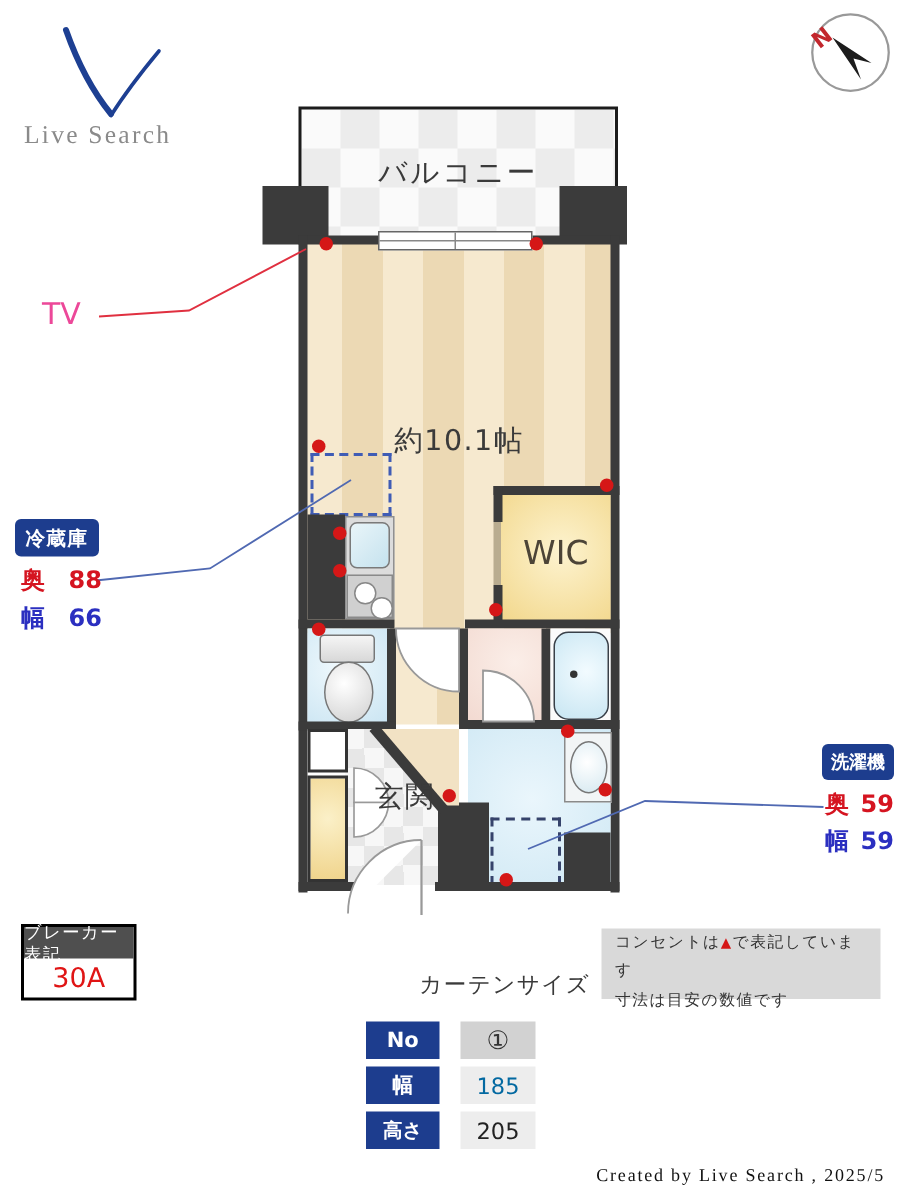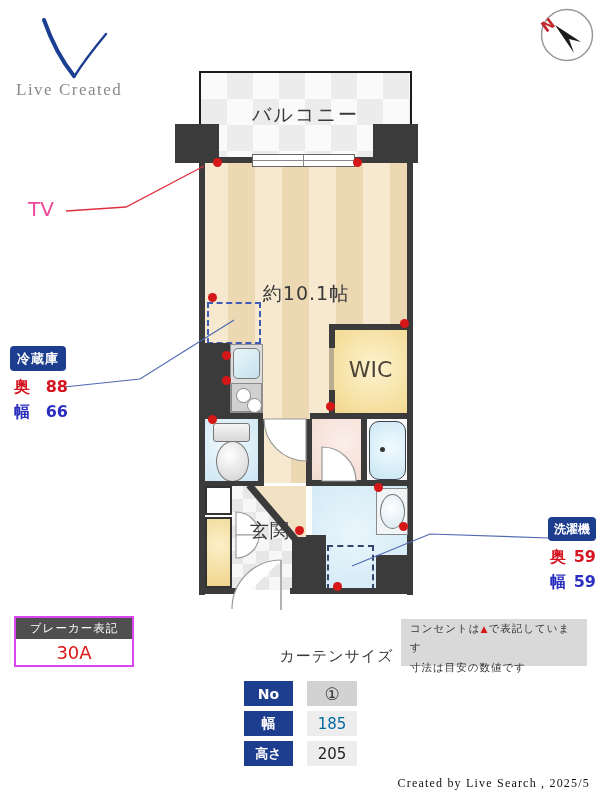--- a/index.html
+++ b/index.html
@@ -23,21 +23,21 @@
 </head>
 <body>
 
 <div class="canvas">
 
   <div class="abs" style="left:14px;top:14px;width:120px;height:92px;">
     <svg width="120" height="70" viewBox="0 0 120 70">
       <path d="M30 6 Q42 40 60 62" stroke="#1d3f92" stroke-width="4" fill="none" stroke-linecap="round"></path>
       <path d="M92 20 Q72 44 60 63" stroke="#1d3f92" stroke-width="2.4" fill="none" stroke-linecap="round"></path>
     </svg>
-    <div class="logo-text" style="position:absolute;left:2px;top:66px;white-space:nowrap;">Live Created</div>
+    <div class="logo-text" style="position:absolute;left:2px;top:66px;white-space:nowrap;">Live Search</div>
   </div>
 
   <svg class="abs" style="left:538px;top:6px;" width="58" height="58" viewBox="0 0 58 58">
     <circle cx="29" cy="29" r="25.5" fill="#ffffff" stroke="#999" stroke-width="1.5"></circle>
     <polygon points="17,19 43,36 31,33 36,47" fill="#1c1c1c"></polygon>
     <text x="3" y="24" font-size="15" font-weight="bold" fill="#c2272d" transform="rotate(-38 10 18)">N</text>
   </svg>
 
   <div class="abs checker-lg" style="left:199px;top:71px;width:213px;height:91px;border:2px solid #1c1c1c;box-sizing:border-box;"></div>
   <div class="abs ctr jp" style="left:199px;top:103px;width:213px;height:24px;font-size:19px;letter-spacing:2px;">バルコニー</div>
@@ -151,33 +151,33 @@
     <div style="display:flex;justify-content:space-between;width:54px;margin:6px 0 0 4px;font-size:16px;">
       <span class="dim-red">奥</span>
       <span class="dim-red">88</span>
     </div>
     <div style="display:flex;justify-content:space-between;width:54px;margin:4px 0 0 4px;font-size:16px;">
       <span class="dim-blue">幅</span>
       <span class="dim-blue">66</span>
     </div>
   </div>
 
-  <div class="abs" style="left:548px;top:496px;width:50px;margin-top:21px;">
+  <div class="abs" style="left:548px;top:496px;width:50px;">
     <div class="navy-chip ctr" style="width:48px;height:24px;font-size:12px;">洗濯機</div>
     <div style="display:flex;justify-content:space-between;width:46px;margin:6px 0 0 2px;font-size:16px;">
       <span class="dim-red">奥</span>
       <span class="dim-red">59</span>
     </div>
     <div style="display:flex;justify-content:space-between;width:46px;margin:4px 0 0 2px;font-size:16px;">
       <span class="dim-blue">幅</span>
       <span class="dim-blue">59</span>
     </div>
   </div>
 
-  <div class="abs" style="left:14px;top:616px;width:120px;border:2px solid #d946ef;box-sizing:border-box;background:#fff;">
+  <div class="abs" style="left:14px;top:616px;width:77px;border:2px solid #000000;box-sizing:border-box;background:#fff;">
     <div class="ctr" style="height:21px;background:#4f4f4f;color:#fff;font-size:11.5px;letter-spacing:1px;">ブレーカー表記</div>
     <div class="ctr" style="height:26px;color:#e01515;font-size:18px;">30A</div>
   </div>
 
   <div class="abs ctr jp" style="left:243px;top:646px;width:115px;height:20px;font-size:15px;margin-left:36px;">カーテンサイズ</div>
 
   <div class="cell navy-chip" style="left:244px;top:681px;width:49px;height:25px;font-size:14px;border-radius:0;">No</div>
   <div class="cell" style="left:307px;top:681px;width:50px;height:25px;background:#d2d2d2;font-size:17px;color:#333;">①</div>
 
   <div class="cell navy-chip" style="left:244px;top:711px;width:49px;height:25px;font-size:14px;border-radius:0;">幅</div>

